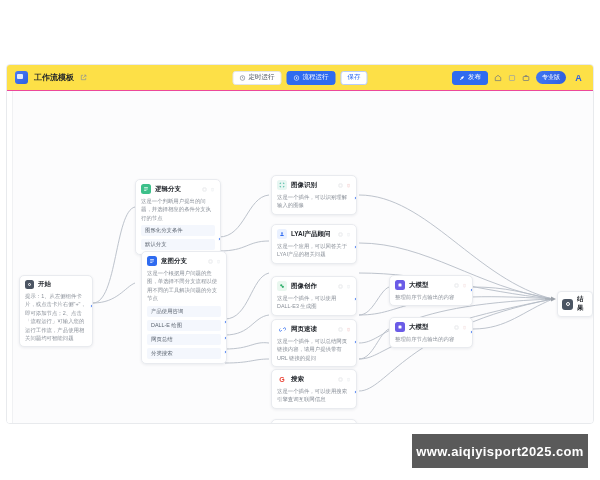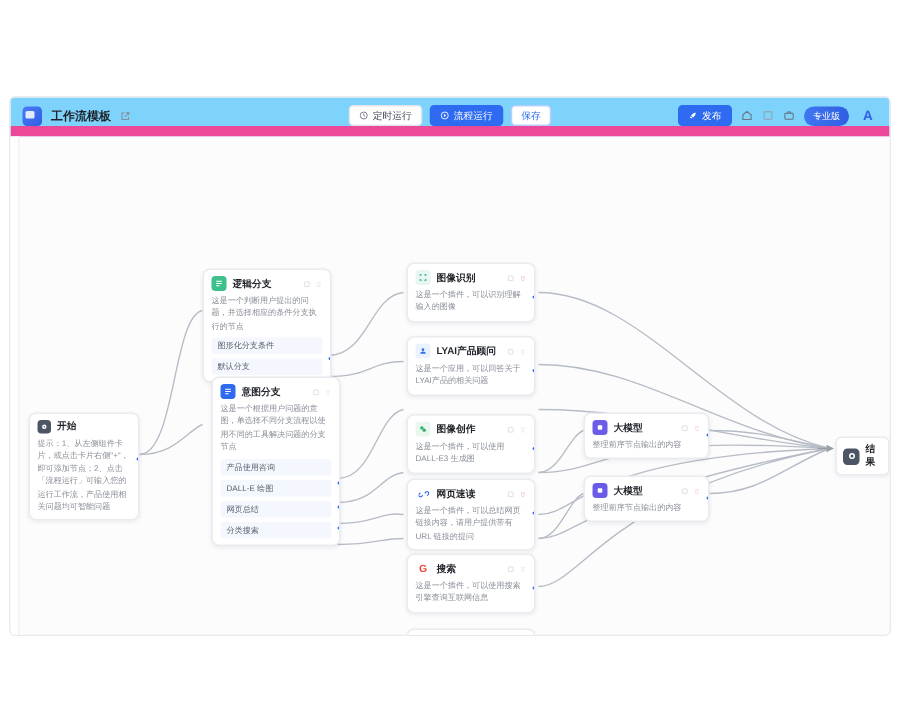--- a/index.html
+++ b/index.html
@@ -30,23 +30,23 @@
     width: 588px; height: 360px;
     background: #ffffff;
     border: 1px solid #e8eaed;
     border-radius: 4px;
     overflow: hidden;
   }
 
   
   #hdr {
     position: relative; height: 26px;
-    background: #7dd3fc;
-    border-bottom: 7px solid #ec4899;
-    display: flex; align-items: flex-end;
+    background: #fde047;
+    border-bottom: 1px solid #ec4899;
+    display: flex; align-items: center;
     padding: 0 8px;
   }
   .hdr-left { display: flex; align-items: center; gap: 6px; }
   .logo {
     width: 13px; height: 13px; border-radius: 3px;
     background: linear-gradient(135deg,#4a7bf7,#2f5fe0);
     position: relative; flex: none;
   }
   .logo::after {
     content:""; position:absolute; left:2px; top:3px;
@@ -512,13 +512,14 @@
       <div class="node result" style="left:550px; top:200px;">
         <div class="sq-ico">
           <span class="dot"></span>
         </div>
         <span class="result-label">结果</span>
       </div>
 
     </div>
   </div>
 
+  <div class="wm" id="wm-bottom">www.aiqiyisport2025.com</div>
 </div>
 
 </body></html>

